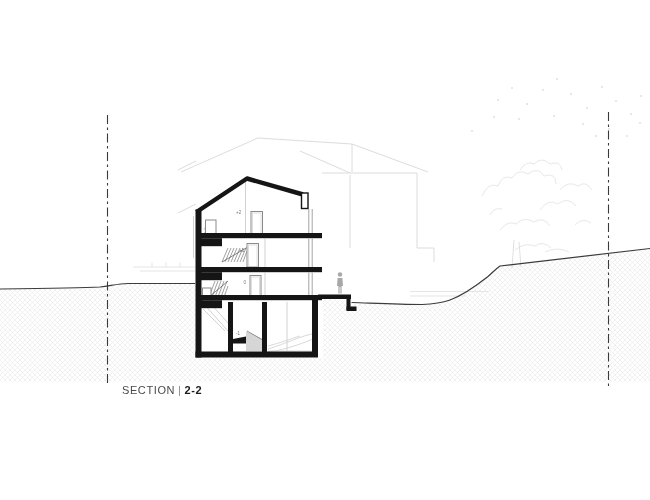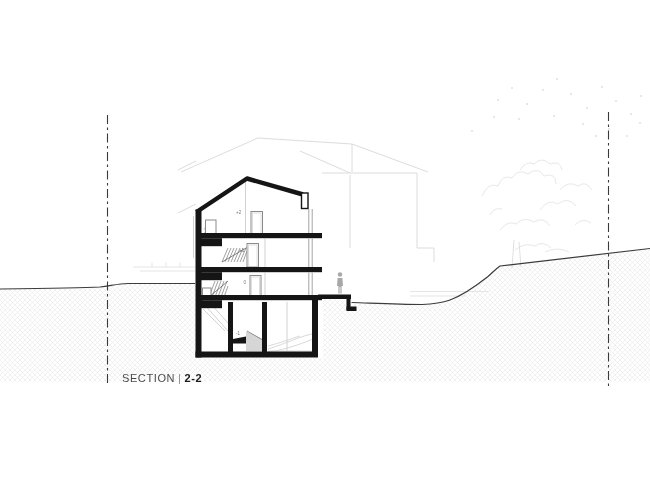--- a/index.html
+++ b/index.html
@@ -3,21 +3,21 @@
 <meta charset="utf-8">
 <style>
   :root{
     --ink:#1a1a1a; --cut:#151515; --groundline:#3c3c3c;
     --bg-gray:#dcdcdc; --hatch:#e7e7e7; --label:#4a4a4a;
   }
   html,body{margin:0;padding:0;background:#fff;}
   .sheet{position:relative;width:650px;height:500px;background:#fff;overflow:hidden;
          font-family:"Liberation Sans",sans-serif;}
   svg{position:absolute;left:0;top:0;}
-  .title-block{position:absolute;left:122px;top:372px;font-size:11px;letter-spacing:.6px;
+  .title-block{position:absolute;left:122px;top:384px;font-size:11px;letter-spacing:.6px;
                white-space:nowrap;}
   .title-prefix{color:var(--label);font-weight:400;}
   .title-sep{color:#8a8a8a;font-weight:300;padding:0 3px;}
   .title-number{color:var(--ink);font-weight:700;}
   text.lvl{font-family:"Liberation Sans",sans-serif;font-size:4.5px;fill:#777;}
 </style>
 </head>
 <body>
 
 <div class="sheet">

